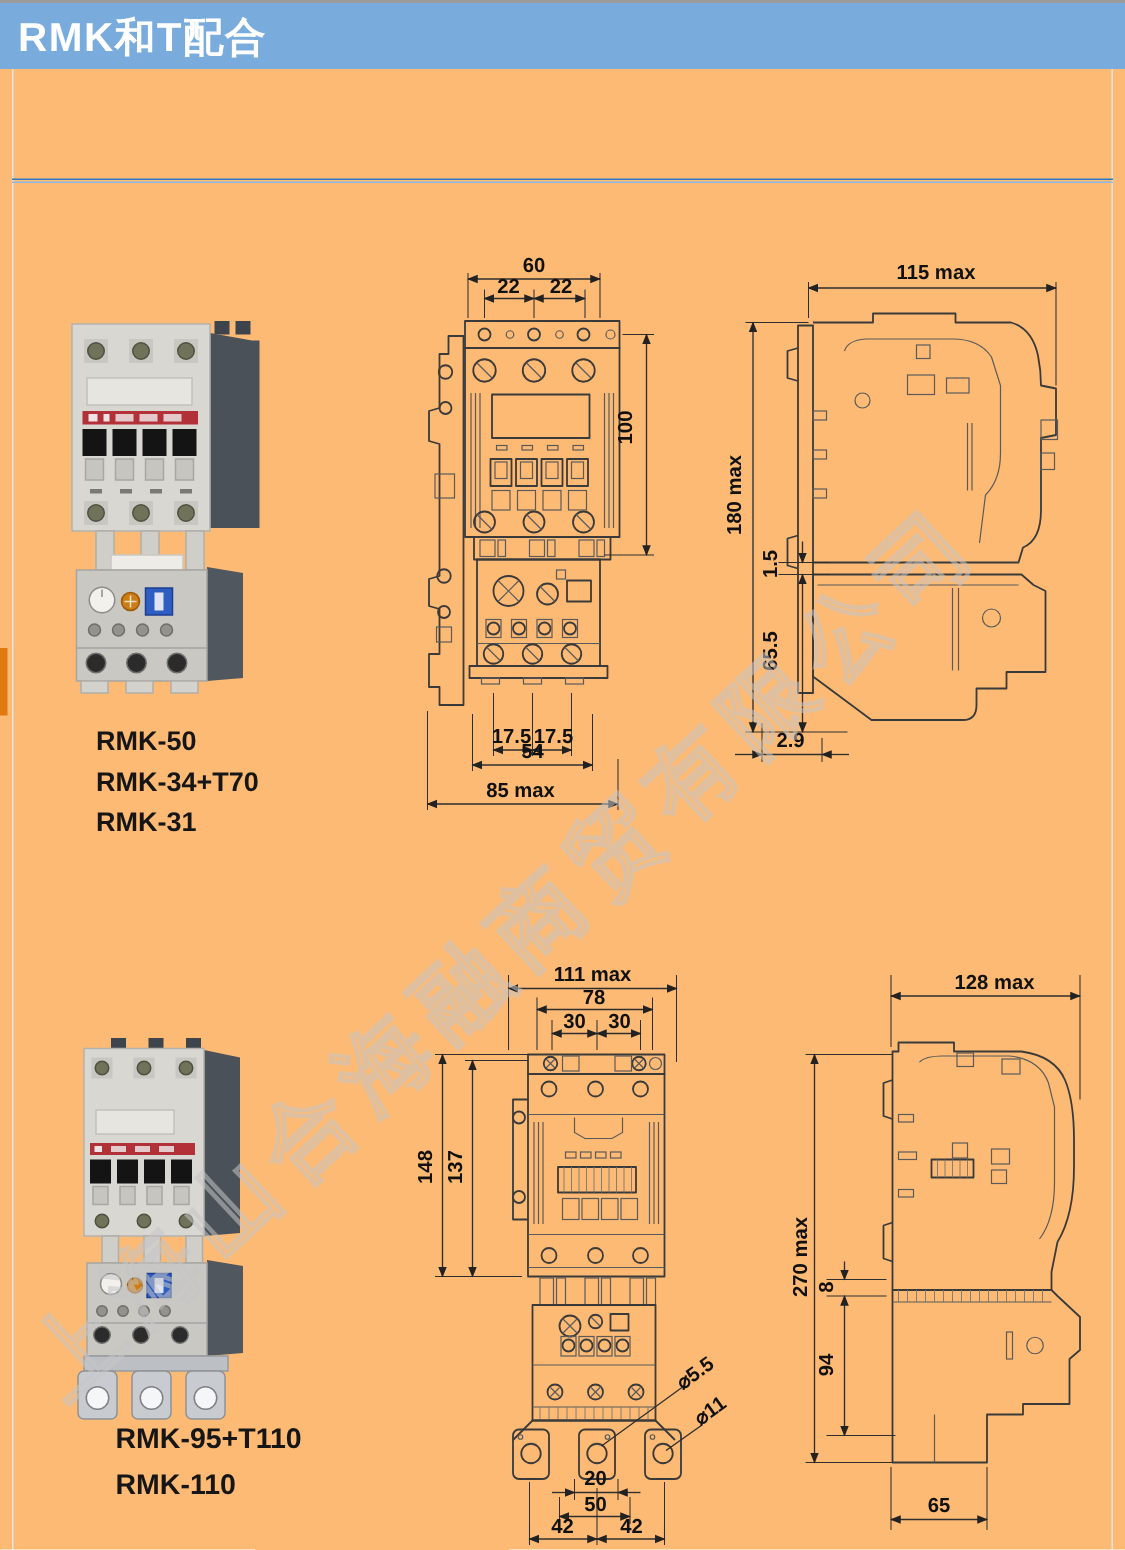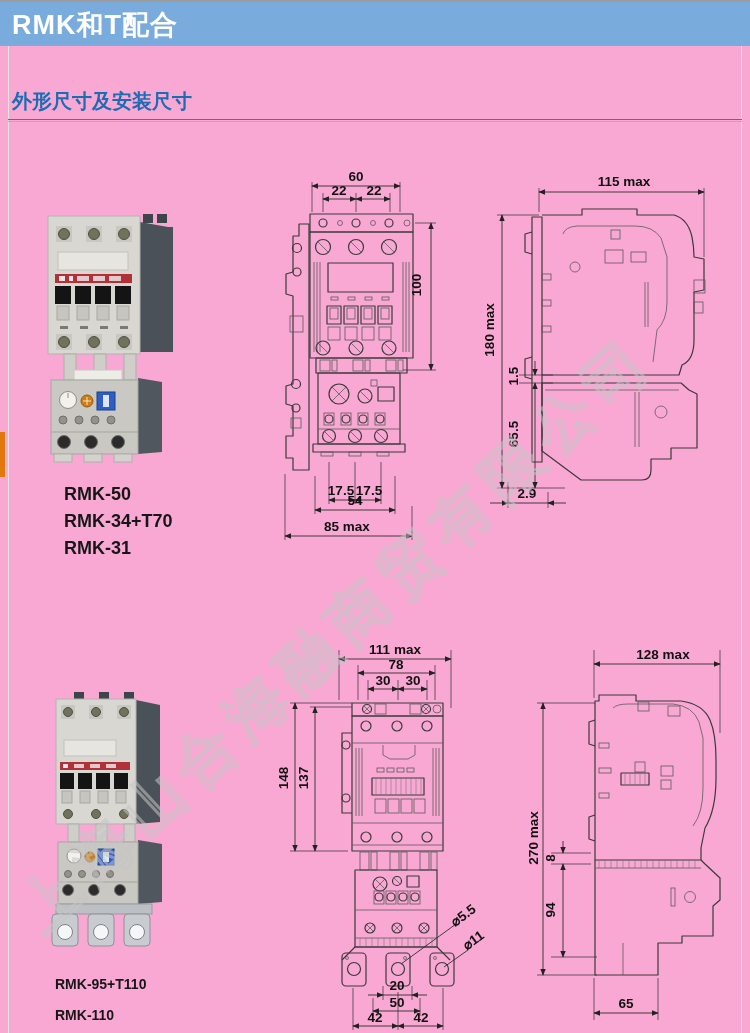--- a/index.html
+++ b/index.html
@@ -1,53 +1,52 @@
 <!DOCTYPE html>
 <html><head>
 <meta charset="utf-8">
 <style>
   html,body{margin:0;padding:0;background:#fff;}
-  .page{position:relative;width:750px;height:1033px;background:#f9a8d4;overflow:hidden;
+  .page{position:relative;width:750px;height:1033px;background:#fdba74;overflow:hidden;
         font-family:"Liberation Sans",sans-serif;}
   .topline{position:absolute;left:0;top:0;width:750px;height:2px;background:#9c9c9c;}
   .header{position:absolute;left:0;top:2px;width:750px;height:44px;background:#79abdd;}
   .header h1{margin:0;padding:7px 0 0 12px;font-size:27px;line-height:32px;color:#fff;
              font-weight:bold;letter-spacing:1px;}
   .sideline{position:absolute;top:46px;bottom:0;width:1px;background:#e3e3e3;}
   .heading{position:absolute;left:12px;top:88px;font-size:20px;font-weight:bold;color:#1a6cb3;}
   .rule1{position:absolute;left:8px;top:119px;width:734px;height:1px;background:#2e7bc0;}
   .rule2{position:absolute;left:8px;top:121px;width:734px;height:1px;background:#8cb9e4;}
   .orange{position:absolute;left:0;top:432px;width:5px;height:45px;background:#e2790f;}
   .watermark{position:absolute;left:30px;top:880px;white-space:nowrap;z-index:5;
              font-size:60px;letter-spacing:10px;font-weight:bold;color:transparent;
              -webkit-text-stroke:1.2px #c6c6c6;opacity:.55;pointer-events:none;
              transform:rotate(-43deg);transform-origin:0 50%;}
   .models{position:absolute;color:#161616;font-weight:bold;}
   .models1{left:64px;top:481px;font-size:18px;line-height:27px;}
-  .models2{left:55px;top:944px;font-size:14px;line-height:31px;margin-top:25px;}
+  .models2{left:77px;top:944px;font-size:19px;line-height:31px;}
   svg{position:absolute;overflow:visible;}
   
   .o{fill:none;stroke:#3a3a3a;stroke-width:1.2;stroke-linejoin:round;}
   .i{fill:none;stroke:#5a5a5a;stroke-width:.8;}
   .d{stroke:#2e2e2e;stroke-width:.9;fill:none;}
   .x{stroke:#2e2e2e;stroke-width:.7;}
   .t{font:700 13.5px "Liberation Sans",sans-serif;fill:#111;text-anchor:middle;}
   .h{stroke:#777;stroke-width:.6;}
 </style>
 </head>
 <body>
 
 <div class="page">
   <div class="topline"></div>
   <div class="header">
     <h1>RMK和T配合</h1>
   </div>
   <div class="sideline" style="left:8px"></div>
   <div class="sideline" style="left:741px"></div>
-  <div class="heading">外形尺寸及安装尺寸</div>
   <div class="rule1"></div>
   <div class="rule2"></div>
   <div class="orange"></div>
   <div class="watermark">上海山合海融商贸有限公司</div>
 
   <svg style="left:46px;top:212px" width="130" height="250" viewBox="0 0 130 250">
     <g>
       <rect x="97" y="2" width="10" height="9" fill="#3e444b"></rect>
       <rect x="111" y="2" width="10" height="9" fill="#3e444b"></rect>
       <polygon points="94,10 122,15 127,15 127,140 94,140" fill="#4b5158"></polygon>

